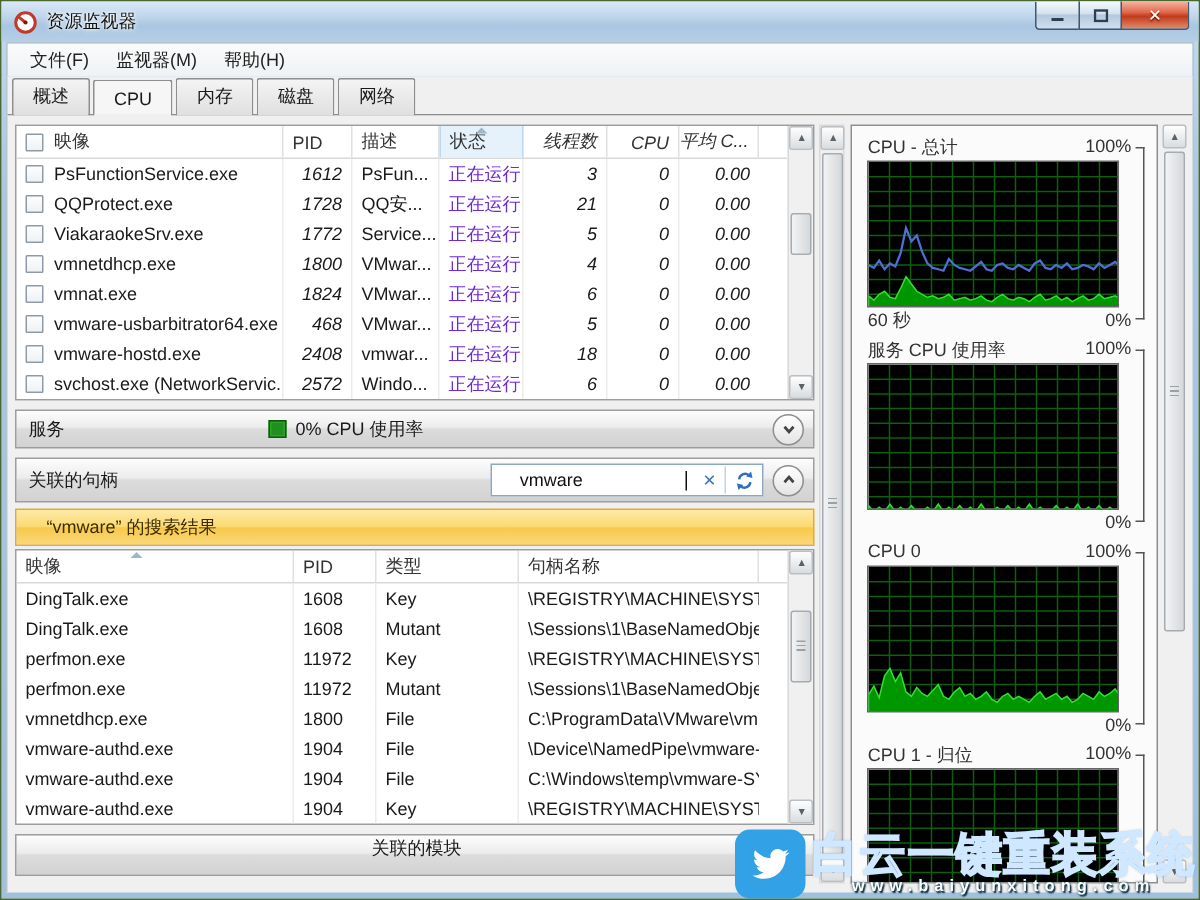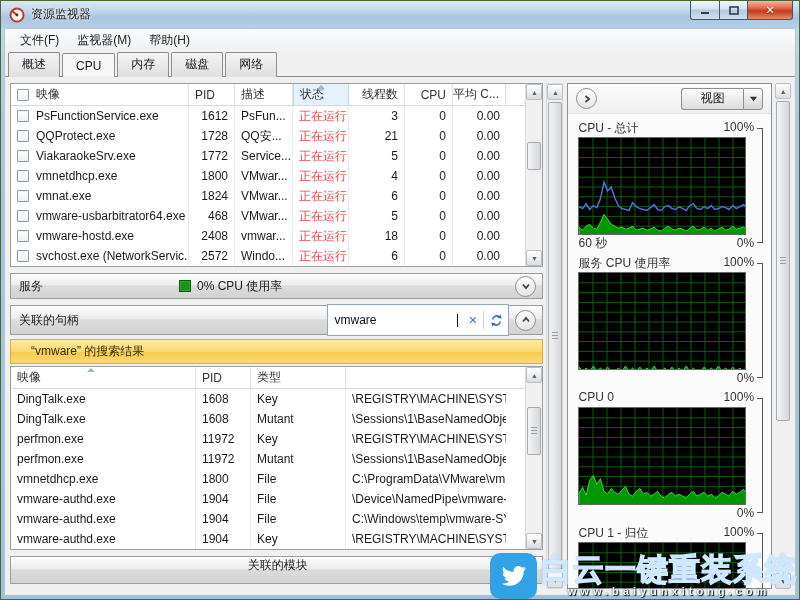--- a/index.html
+++ b/index.html
@@ -35,26 +35,26 @@
   .content { position:absolute; top:76px; left:3px; right:3px; bottom:4px; background:#f0f0f0;
     border-left:1px solid #b6c4d2; border-right:1px solid #b6c4d2; display:flex; padding:6px 2px 6px 5px; }
   .left-col { width:537px; display:flex; flex-direction:column; }
   
   .tbl { background:#fff; border:1px solid #9d9d9d; display:flex; }
   .tbl-main { flex:1; overflow:hidden; }
   .trow { display:flex; height:20px; align-items:center; font-size:12px; color:#1a1a1a; }
   .thead .trow { height:22px; border-bottom:1px solid #d9d9d9; color:#333; }
   .cell { padding:0 6px; white-space:nowrap; overflow:hidden; height:100%; display:flex; align-items:center; border-right:1px solid #ececec; }
   .thead .cell { position:relative; border-right:1px solid #e0e0e0; }
-  .cell.r { justify-content:flex-end; }
+  .cell.r { justify-content:flex-end;font-style:italic; }
   .sorted { background:#e6f2fb; border-left:1px solid #bcd9ee; border-right:1px solid #bcd9ee !important; }
   .sort-caret { position:absolute; top:1px; left:50%; margin-left:-4px; width:0; height:0;
     border-left:4px solid transparent; border-right:4px solid transparent; border-bottom:4px solid #9db8cc; }
   .chk { width:12px; height:12px; border:1px solid #8e9aa5; background:linear-gradient(180deg,#fdfdfd,#eef2f5); margin-right:7px; flex:none; border-radius:1px; }
-  .status-run { color:#ef4444; }
+  .status-run { color:#6d28d9; }
   
   .pc0{width:178px;} .pc1{width:46px;} .pc2{width:58px;} .pc3{width:56px;} .pc4{width:56px;} .pc5{width:48px;} .pc6{width:53px; border-right:none;}
   
   .hc0{width:185px;} .hc1{width:55px;} .hc2{width:95px;} .hc3{width:160px; border-right:none;}
   
   .vsb { width:17px; background:#f0f0f0; border-left:1px solid #d9d9d9; position:relative; flex:none; }
   .sb-btn { position:absolute; left:0; width:16px; height:16px; background:linear-gradient(180deg,#fefefe,#d9dde0); border:1px solid #b9bfc4;
     color:#5a6268; font-size:7px; display:flex; align-items:center; justify-content:center; border-radius:2px; }
   .sb-btn.up{top:0;} .sb-btn.down{bottom:0;}
   .sb-thumb { position:absolute; left:1px; width:14px; background:linear-gradient(90deg,#f2f3f4,#d5d8db); border:1px solid #a5abb1; border-radius:2px; }
@@ -64,21 +64,21 @@
   .secbar { height:26px; border:1px solid #9d9d9d; background:linear-gradient(180deg,#fdfdfd 0%,#ececec 45%,#dcdcdc 50%,#d2d2d2 100%);
     display:flex; align-items:center; padding:0 6px 0 8px; margin-top:6px; position:relative; }
   .secbar .sec-title { font-size:12px; color:#1a1a1a; }
   .circle-btn { width:21px; height:21px; border-radius:50%; border:1px solid #8e8e8e; margin-left:auto;
     background:linear-gradient(180deg,#ffffff,#e4e4e4); display:flex; align-items:center; justify-content:center; flex:none; }
   .green-sq { width:12px; height:12px; background:#1f8f1f; border:1px solid #0c5c0c; margin:0 6px 0 0; box-shadow:inset 0 0 0 1px #2aa52a; }
   .sec-info { font-size:12px; color:#1a1a1a; }
   .svc-spacer { width:136px; }
   
   .searchwrap { margin-left:auto; display:flex; align-items:center; }
-  .searchbox { width:182px; height:32px; background:#fff; border:1px solid #8ca8c0; display:flex; align-items:center; padding-left:6px; }
+  .searchbox { width:182px; height:22px; background:#fff; border:1px solid #8ca8c0; display:flex; align-items:center; padding-left:18px; }
   .search-text { font-size:12px; color:#111; flex:1; border-right:none; }
   .caret-i { width:1px; height:13px; background:#111; margin-right:4px; }
   .clear-x { color:#3b78bc; font-size:11px; font-weight:bold; padding:0 6px; }
   .search-div { width:1px; height:18px; background:#c4d4e2; }
   .refresh { width:24px; display:flex; align-items:center; justify-content:center; height:100%; }
   
   .banner { height:25px; margin-top:4px; border:1px solid #e3aa38; background:linear-gradient(180deg,#fdeaa8 0%,#fbd96f 50%,#f7c94a 51%,#fbd878 100%);
     display:flex; align-items:center; padding-left:20px; font-size:12px; color:#3a2c00; }
   
   .mid-scroll { margin-left:3px; }
@@ -430,20 +430,23 @@
               <div class="cell hc0">
                   <span class="sort-caret" style="left:80px;"></span>
                   <span>映像</span>
                 </div>
               <div class="cell hc1">
                   <span>PID</span>
                 </div>
               <div class="cell hc2">
                   <span>类型</span>
                 </div>
+              <div class="cell hc3">
+                  <span>句柄名称</span>
+                </div>
             </div>
           </div>
           <div id="handle-body">
               <div class="trow">
                 <div class="cell hc0">DingTalk.exe</div>
                 <div class="cell hc1">1608</div>
                 <div class="cell hc2">Key</div>
                 <div class="cell hc3">\REGISTRY\MACHINE\SYSTEM\...</div>
               </div>
               <div class="trow">
@@ -511,35 +514,20 @@
 
     <div class="vsb mid-scroll" style="height:100%; border:1px solid #d9d9d9;">
       <div class="sb-btn up">▲</div>
       <div class="sb-thumb" style="top:18px; bottom:18px;">
           <div class="sb-grip"></div>
         </div>
       <div class="sb-btn down">▼</div>
     </div>
 
     <div class="right-col">
-      <div class="right-header">
-        <div class="circle-btn" style="margin-left:0;">
-          <svg width="12" height="12" viewBox="0 0 12 12">
-              <polyline points="4.5,3 8,6 4.5,9" fill="none" stroke="#444" stroke-width="1.8"></polyline>
-            </svg>
-        </div>
-        <div class="view-btn">
-          <div class="view-main">视图</div>
-          <div class="view-drop">
-            <svg width="9" height="9" viewBox="0 0 10 10">
-                <polygon points="1,3 9,3 5,8" fill="#333"></polygon>
-              </svg>
-          </div>
-        </div>
-      </div>
       <div class="graphs" id="graphs">
           <div class="gblock">
             <div class="gcap">
               <span>CPU - 总计</span>
               <span>100%</span>
             </div>
             <svg width="168" height="98" class="gsvg">
               <rect width="168" height="98" fill="#000000"></rect>
               <line x1="14" y1="0" x2="14" y2="98" stroke="#0d5f0d" stroke-width="1"></line>
               <line x1="28" y1="0" x2="28" y2="98" stroke="#0d5f0d" stroke-width="1"></line>

